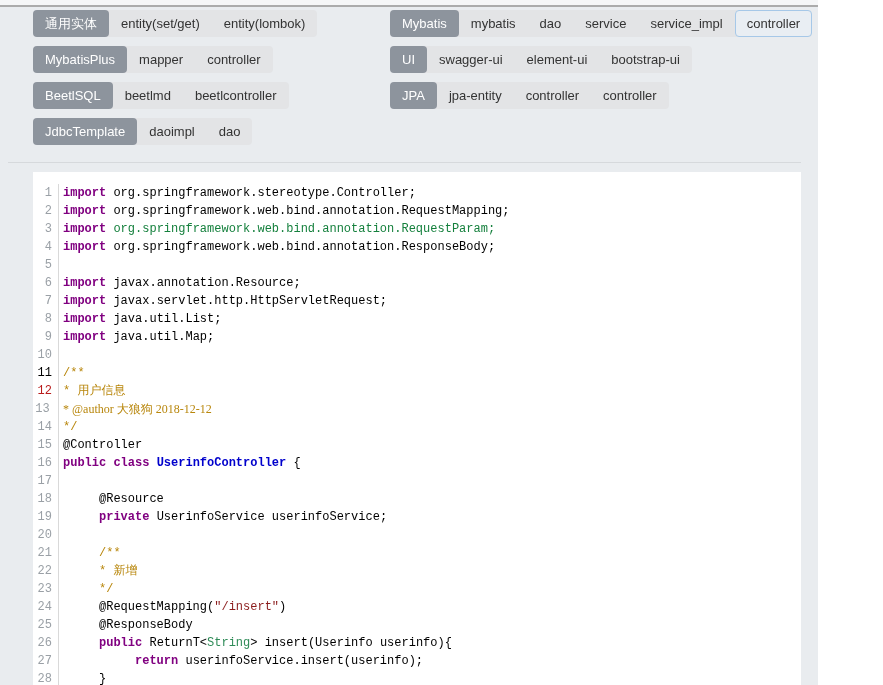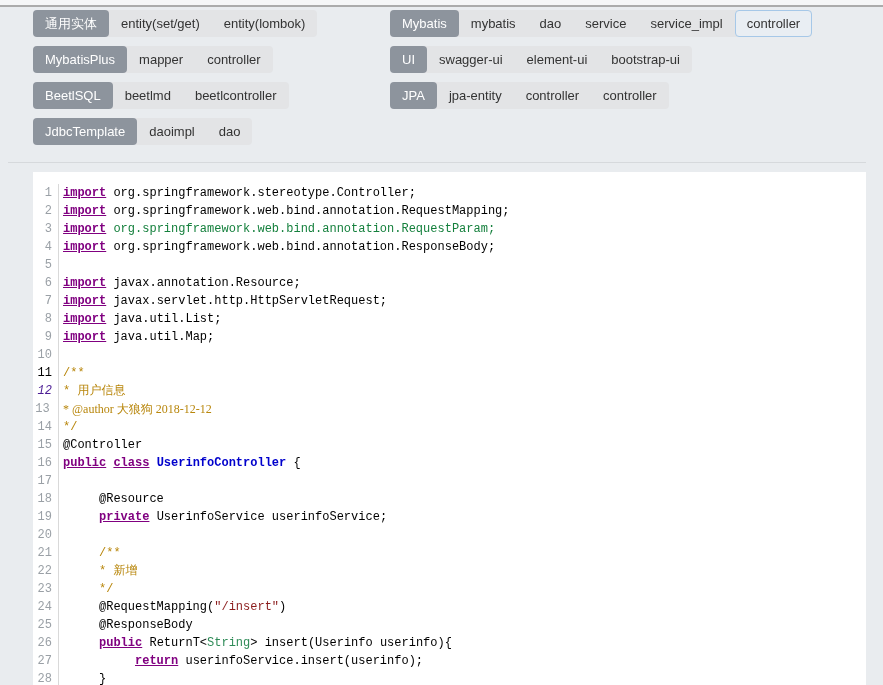--- a/index.html
+++ b/index.html
@@ -1,21 +1,21 @@
 <!DOCTYPE html>
 <html><head>
 <meta charset="utf-8">
 <style>
   * { margin: 0; padding: 0; box-sizing: border-box; }
   html, body { width: 883px; height: 685px; }
   body { font-family: "Liberation Sans", sans-serif; background: #fff; }
 
   .page {
     position: relative;
-    width: 883px; height: 685px;
+    width: 818px; height: 685px;
     overflow: hidden;
     background: var(--page-bg, #e9ecef);
   }
   .top-strip {
     height: 7px;
     background: var(--strip-bg, #f5f6f7);
     border-bottom: 2px solid var(--strip-border, #ababab);
   }
 
   
@@ -90,21 +90,21 @@
   .ln {
     flex: 0 0 26px;
     width: 26px;
     text-align: right;
     padding-right: 6px;
     color: var(--ln-color, #9aa0a6);
     border-right: 1px solid #d9d9d9;
     user-select: none;
   }
   .lc { white-space: pre; padding-left: 4px; }
-  .tk-k { font-weight: bold; text-decoration: underline; }
+  .tk-k { font-weight: bold; }
   .tk-t { font-weight: bold; }
 </style>
 </head>
 <body>
 
 <div class="page" style="--page-bg: #e9ecef; --strip-bg: #f5f6f7; --strip-border: #ababab; --label-bg: #8d949d; --items-bg: #e3e4e6; --focus-bg: #e9eef3; --focus-border: #a6c8e8; --hr-color: #d6d9dc;">
   <div class="top-strip"></div>
 
   <div class="toolbar">
     <div class="col-left" id="col-left">
@@ -208,21 +208,21 @@
       </div>
       <div class="line">
         <span class="ln" style="color: rgb(154, 160, 166);">10</span>
         <span class="lc"></span>
       </div>
       <div class="line">
         <span class="ln" style="color: #000000;">11</span>
         <span class="lc"><span class="tk-c" style="color: rgb(184, 134, 11);">/**</span></span>
       </div>
       <div class="line">
-        <span class="ln" style="color: #4c1d95; font-style: italic;">12</span>
+        <span class="ln" style="color: #b91c1c;">12</span>
         <span class="lc"><span class="tk-c" style="color: rgb(184, 134, 11);">* 用户信息</span></span>
       </div>
       <div class="line">
         <span class="ln" style="color: rgb(154, 160, 166); text-align: center;">13</span>
         <span class="lc"><span class="tk-c" style="color: rgb(184, 134, 11); font-family: Liberation Serif, serif;">* @author 大狼狗 2018-12-12</span></span>
       </div>
       <div class="line">
         <span class="ln" style="color: rgb(154, 160, 166);">14</span>
         <span class="lc"><span class="tk-c" style="color: rgb(184, 134, 11);">*/</span></span>
       </div>

